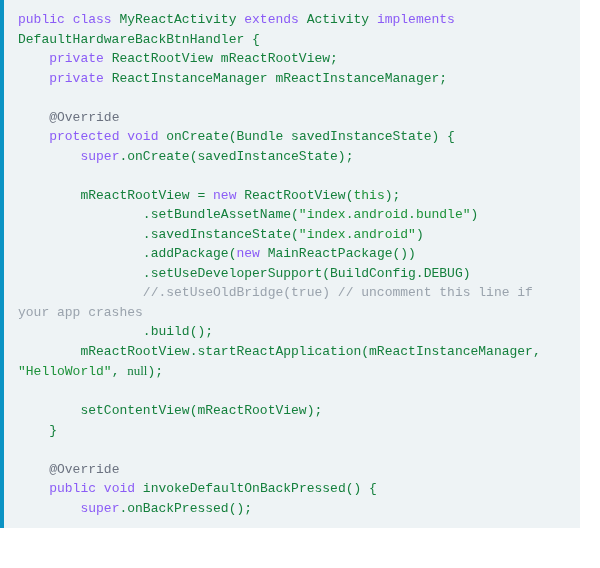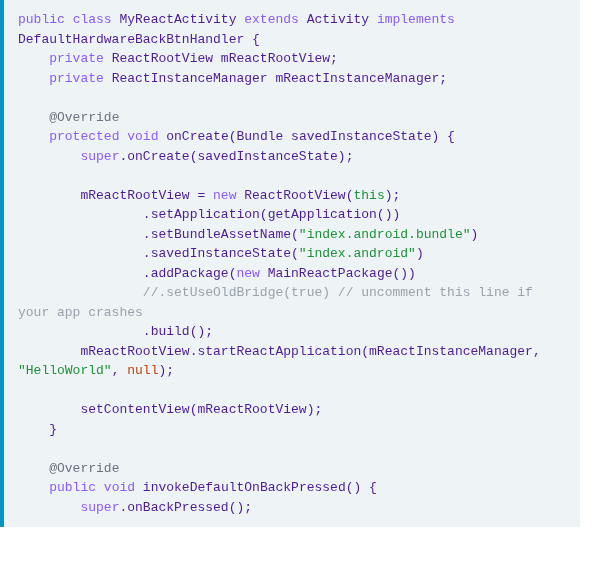--- a/index.html
+++ b/index.html
@@ -21,40 +21,40 @@
   pre {
     font-family: inherit;
     white-space: pre-wrap;
     word-break: break-word;
   }
   .kw { color: #8b5cf6; }       
   .annot { color: #6b7280; }    
   .str { color: #1d923a; }      
   .this { color: #1d923a; margin-top: 44px; }     
   .comment { color: #9aa3ad; font-style: normal; }
-  .base { color: #4c1d95; }
-  .null { color: #c2410c; }
+  .base { color: #15803d; }
+  .null { color: #15803d; font-family: Liberation Serif, serif; }
 </style>
 </head>
 <body>
 
 <div class="code-block">
   <pre id="code-pre"><span class="kw">public</span><span class="base"> </span><span class="kw">class</span><span class="base"> MyReactActivity </span><span class="kw">extends</span><span class="base"> Activity </span><span class="kw">implements</span><span class="base"> DefaultHardwareBackBtnHandler {
 </span><span class="base">    </span><span class="kw">private</span><span class="base"> ReactRootView mReactRootView;
 </span><span class="base">    </span><span class="kw">private</span><span class="base"> ReactInstanceManager mReactInstanceManager;
 </span><span class="base">
 </span><span class="base">    </span><span class="annot">@Override</span><span class="base">
 </span><span class="base">    </span><span class="kw">protected</span><span class="base"> </span><span class="kw">void</span><span class="base"> onCreate(Bundle savedInstanceState) {
 </span><span class="base">        </span><span class="kw">super</span><span class="base">.onCreate(savedInstanceState);
 </span><span class="base">
 </span><span class="base">        mReactRootView = </span><span class="kw">new</span><span class="base"> ReactRootView(</span><span class="this">this</span><span class="base">);
-</span><span class="base">                .setApplication(getApplication())
 </span><span class="base">                .setBundleAssetName(</span><span class="str">"index.android.bundle"</span><span class="base">)
 </span><span class="base">                .savedInstanceState(</span><span class="str">"index.android"</span><span class="base">)
 </span><span class="base">                .addPackage(</span><span class="kw">new</span><span class="base"> MainReactPackage())
+</span><span class="base">                .setUseDeveloperSupport(BuildConfig.DEBUG)
 </span><span class="base">                </span><span class="comment">//.setUseOldBridge(true) // uncomment this line if your app crashes</span><span class="base">
 </span><span class="base">                .build();
 </span><span class="base">        mReactRootView.startReactApplication(mReactInstanceManager, </span><span class="str">"HelloWorld"</span><span class="base">, </span><span class="null">null</span><span class="base">);
 </span><span class="base">
 </span><span class="base">        setContentView(mReactRootView);
 </span><span class="base">    }
 </span><span class="base">
 </span><span class="base">    </span><span class="annot">@Override</span><span class="base">
 </span><span class="base">    </span><span class="kw">public</span><span class="base"> </span><span class="kw">void</span><span class="base"> invokeDefaultOnBackPressed() {
 </span><span class="base">        </span><span class="kw">super</span><span class="base">.onBackPressed();

